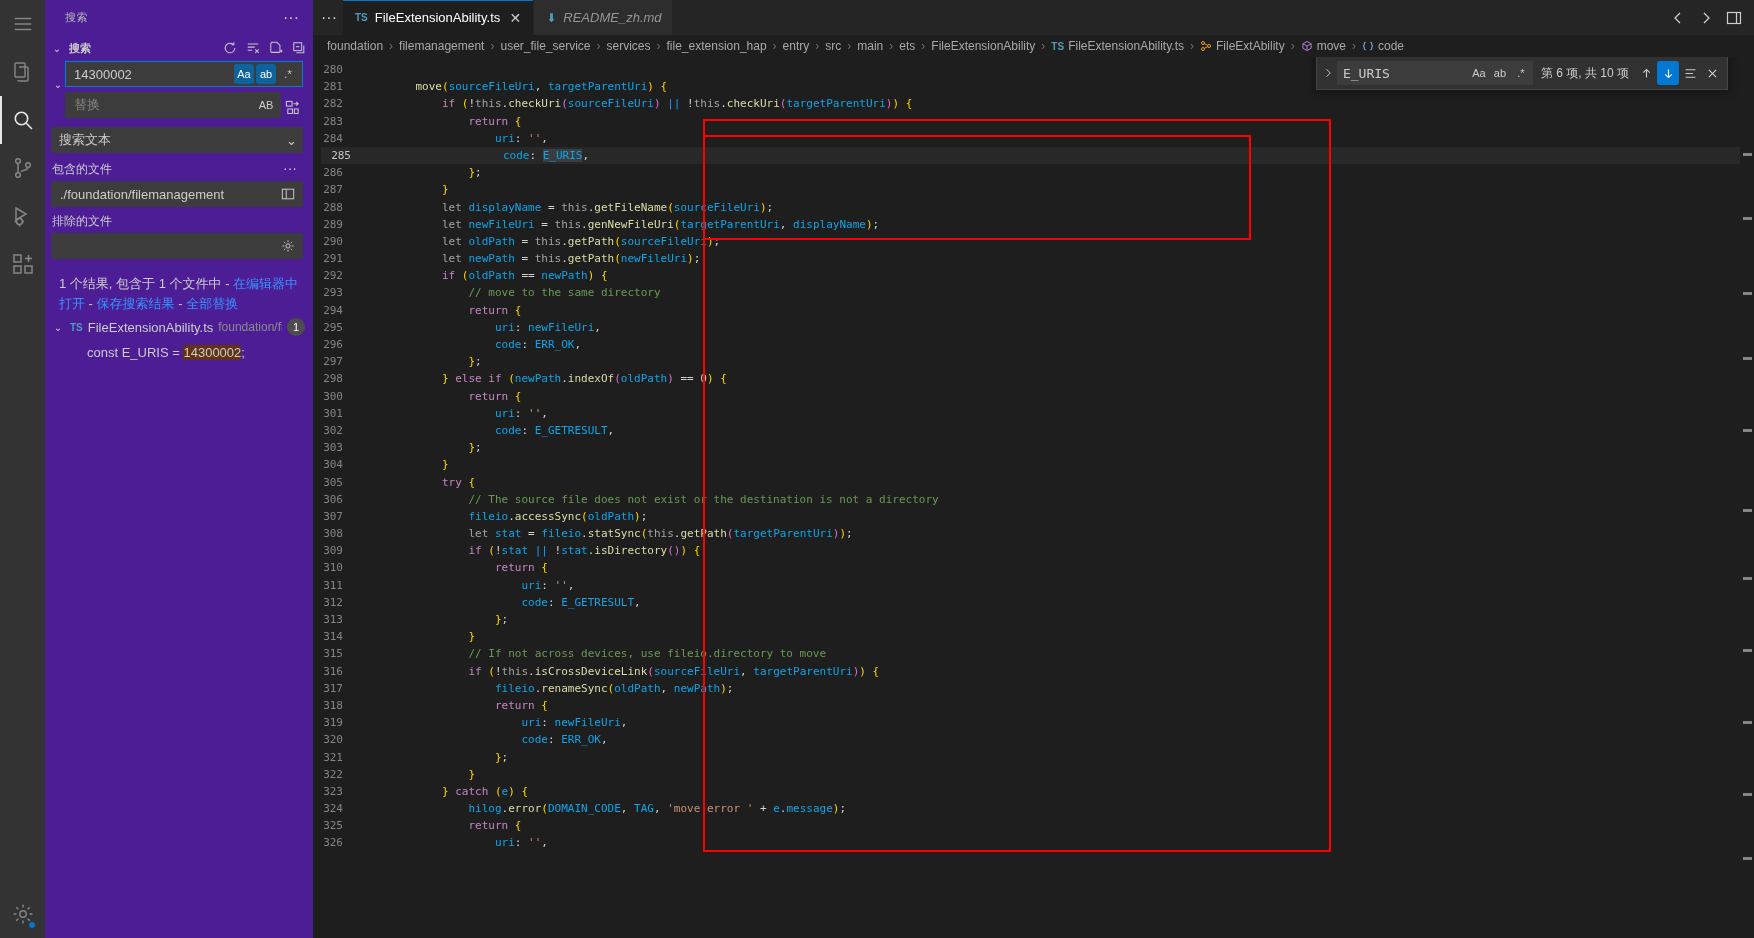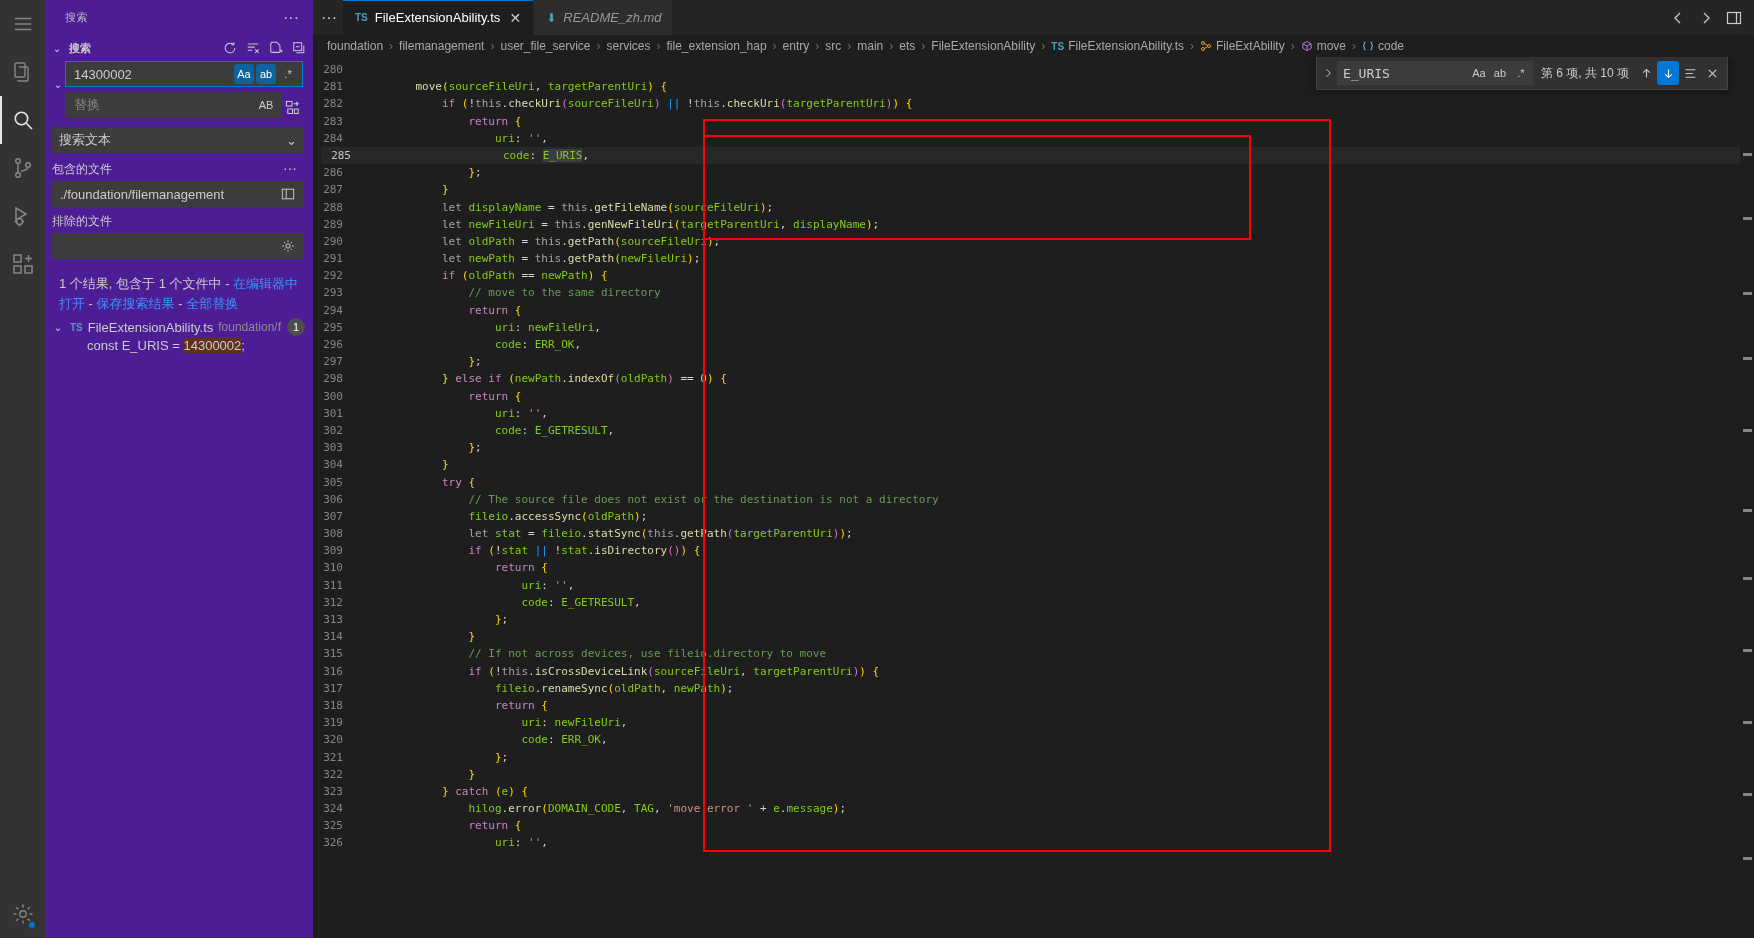--- a/index.html
+++ b/index.html
@@ -102,21 +102,21 @@
   .ts-badge { color: #519aba; font-size: 10px; font-weight: bold; }
   .res-name { color: #cccccc; }
   .res-path { color: #8c8c8c; font-size: 12px; flex:1; overflow:hidden; white-space:nowrap; }
   .res-count {
     background: #4d4d4d; color: #ffffff; border-radius: 9px;
     min-width: 18px; height: 18px; font-size: 11px;
     display:flex; align-items:center; justify-content:center; margin-right: 8px;
   }
   .res-match {
     height: 22px; padding-left: 42px; font-size: 13px; color: #cccccc;
-    display: flex; align-items: flex-start; cursor: pointer;
+    display: flex; align-items: flex-end; cursor: pointer;
     font-family: "Liberation Sans", sans-serif; white-space: pre;
   }
   .hl { background: #613214; }
 
   .sb-bottom { flex: 1; }
 
   
   .editor-area { flex: 1; display: flex; flex-direction: column; min-width: 0; background:#1e1e1e;}
 
   .tabs-row { height: 35px; background: #252526; display: flex; align-items: stretch; }
@@ -161,21 +161,21 @@
     width: 52px; flex: 0 0 52px; text-align: right; padding-right: 22px;
     color: #858585; user-select: none;
   }
   .cline.cur .lnum { color: #c6c6c6; }
   .ctext { flex: 1; color: #d4d4d4; padding-left: 24px; }
 
   
   .t-kw   { color: #a3a3a3; }
   .t-ctl  { color: #c586c0; }
   .t-fn   { color: #dcdcaa; }
-  .t-var  { color: #84cc16; }
+  .t-var  { color: #0ea5e9; }
   .t-str  { color: #ce9178; }
   .t-cmt  { color: #6a9955; }
   .t-num  { color: #b5cea8; }
   .t-op   { color: #d4d4d4; }
   .t-p1   { color: #ffd700; }
   .t-p2   { color: #da70d6; }
   .t-p3   { color: #179fff; }
   .sel-tok { background: #3a3d41; }
 
   

